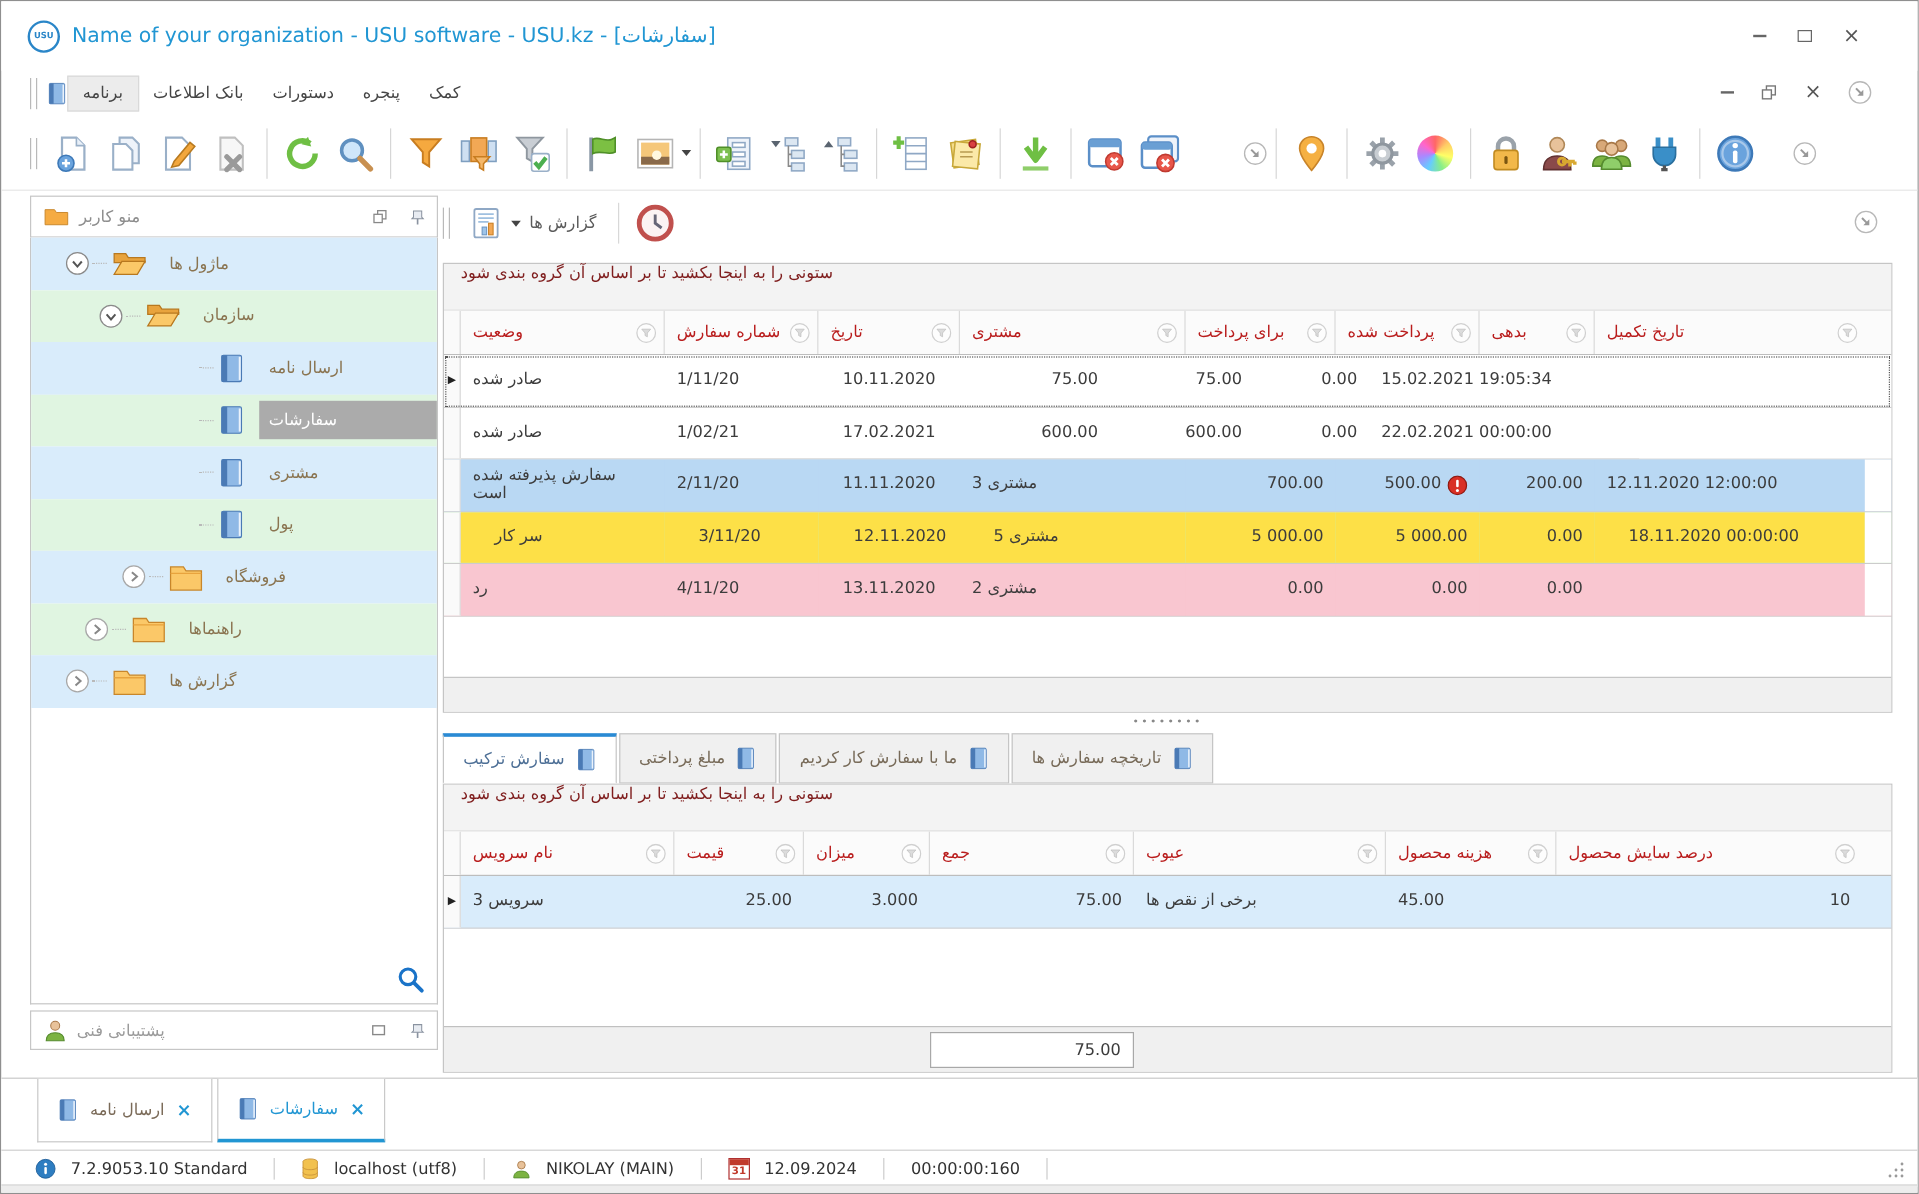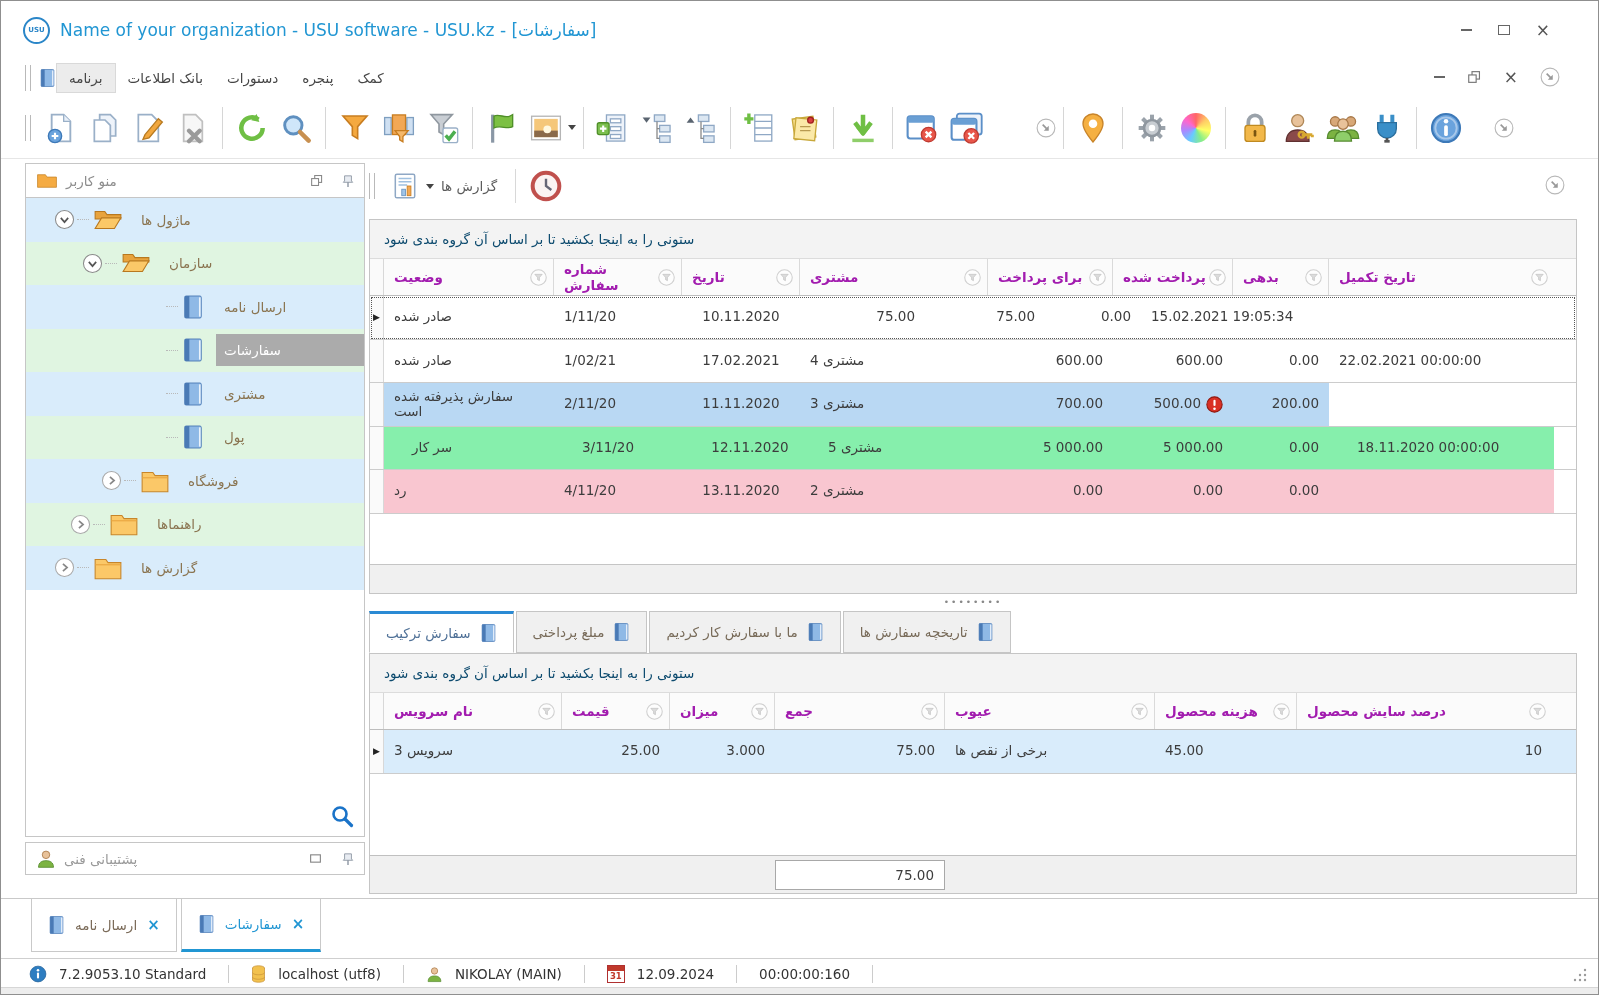--- a/index.html
+++ b/index.html
@@ -56,33 +56,33 @@
   
   .main { position:absolute; left:368px; top:162px; width:1208px; height:731px; }
   .reports-row { position:absolute; left:0; top:0; width:100%; height:46px; display:flex; align-items:center; }
   .rep-btn { display:flex; align-items:center; gap:7px; padding:4px 8px; color:#5a5a5a; }
   .vsep { width:1px; height:34px; background:#d8d8d8; margin:0 10px; }
   .ovf-main { position:absolute; right:12px; top:12px; }
 
   .panel { position:absolute; left:0; width:100%; border:1px solid #c5c5c5; background:#fff; display:flex; flex-direction:column; }
   .panel1 { top:56px; height:375px; }
   .panel2 { top:490px; height:241px; }
-  .groupbar { height:39px; flex:none; background:#f3f3f3; border-bottom:1px solid #dcdcdc; color:#0c4a6e;
-              display:flex; align-items:center; padding-left:14px; }
+  .groupbar { height:39px; flex:none; background:#f3f3f3; border-bottom:1px solid #dcdcdc; color:#7f1d1d;
+              display:flex; padding-left:14px; }
   .ghead { height:37px; flex:none; display:flex; background:#fbfbfb; border-bottom:1px solid #bdbdbd; }
-  .hcell { display:flex; align-items:center; padding:0 6px 0 10px; color:#a21caf; border-right:1px solid #dadada;font-weight:bold; }
+  .hcell { display:flex; align-items:center; padding:0 6px 0 10px; color:#b91c1c; border-right:1px solid #dadada; }
   .hcell .hl2 { flex:1; }
   .fun16 { width:17px; height:17px; flex:none; }
   .grow { height:43.5px; flex:none; display:flex; border-bottom:1px solid #cccccc; background:#fff; }
   .grow.focused { outline:1.5px dotted #555; outline-offset:-2px; }
   .cell { display:flex; align-items:center; padding:0 10px; overflow:hidden; line-height:1.15; }
   .num { justify-content:flex-end; }
   .ind { flex:none; background:#fafafa; border-right:1px solid #d8d8d8; display:flex; align-items:center; justify-content:center; padding:0; }
   .ind span { font-size:9px; color:#222; }
-  .c-blue { background:#b9d8f3; } .c-green { background:#86efac;padding-left:28px; } .c-pink { background:#f9c6d0; }
+  .c-blue { background:#b9d8f3; } .c-green { background:#fde047;padding-left:28px; } .c-pink { background:#f9c6d0; }
   .gfill { flex:1; background:#fff; }
   .gfoot { height:29px; flex:none; background:#f0f0f0; border-top:1px solid #c5c5c5; }
   .alert16 { width:17px; height:17px; margin-left:5px; flex:none; }
 
   .w-ind { width:14px; } .w-st { width:170px; } .w-no { width:128px; } .w-dt { width:118px;justify-content:center; } .w-cu { width:188px; }
   .w-tp { width:125px; } .w-pd { width:120px; } .w-db { width:96px; } .w-cd { width:225px; }
 
   .splitter { position:absolute; left:0; top:431px; width:100%; height:17px; display:flex; align-items:center; justify-content:center; }
   .splitter span { color:#888; font-size:9px; letter-spacing:2px; line-height:5px; }
 
@@ -645,21 +645,20 @@
         <div class="cell num w-pd">75.00</div>
         <div class="cell num w-db">0.00</div>
         <div class="cell w-cd">15.02.2021 19:05:34</div>
         <div class="gfill"></div>
       </div>
       <div class="grow">
         <div class="cell ind w-ind"></div>
         <div class="cell w-st">صادر شده</div>
         <div class="cell w-no">1/02/21</div>
         <div class="cell w-dt">17.02.2021</div>
-        <div class="cell w-cu">مشتری 4</div>
         <div class="cell num w-tp">600.00</div>
         <div class="cell num w-pd">600.00</div>
         <div class="cell num w-db">0.00</div>
         <div class="cell w-cd">22.02.2021 00:00:00</div>
         <div class="gfill"></div>
       </div>
       <div class="grow" style="background:#b9d8f3">
         <div class="cell ind w-ind"></div>
         <div class="cell w-st c-blue">سفارش پذیرفته شده است</div>
         <div class="cell w-no c-blue">2/11/20</div>
@@ -668,20 +667,21 @@
         <div class="cell num w-tp c-blue">700.00</div>
         <div class="cell num w-pd c-blue">
             <span>500.00</span>
             <svg class="alert16" viewBox="0 0 16 16">
               <circle cx="8" cy="8" r="7.2" fill="#d93025" stroke="#8f1a12"></circle>
               <rect x="7" y="3.5" width="2" height="6" rx="1" fill="#fff"></rect>
               <circle cx="8" cy="12" r="1.2" fill="#fff"></circle>
             </svg>
           </div>
         <div class="cell num w-db c-blue">200.00</div>
+        <div class="cell w-cd c-blue">12.11.2020 12:00:00</div>
         <div class="gfill"></div>
       </div>
       <div class="grow" style="background:#c6efbc">
         <div class="cell ind w-ind"></div>
         <div class="cell w-st c-green">سر کار</div>
         <div class="cell w-no c-green">3/11/20</div>
         <div class="cell w-dt c-green">12.11.2020</div>
         <div class="cell w-cu c-green">مشتری 5</div>
         <div class="cell num w-tp c-green">5 000.00</div>
         <div class="cell num w-pd c-green">5 000.00</div>

